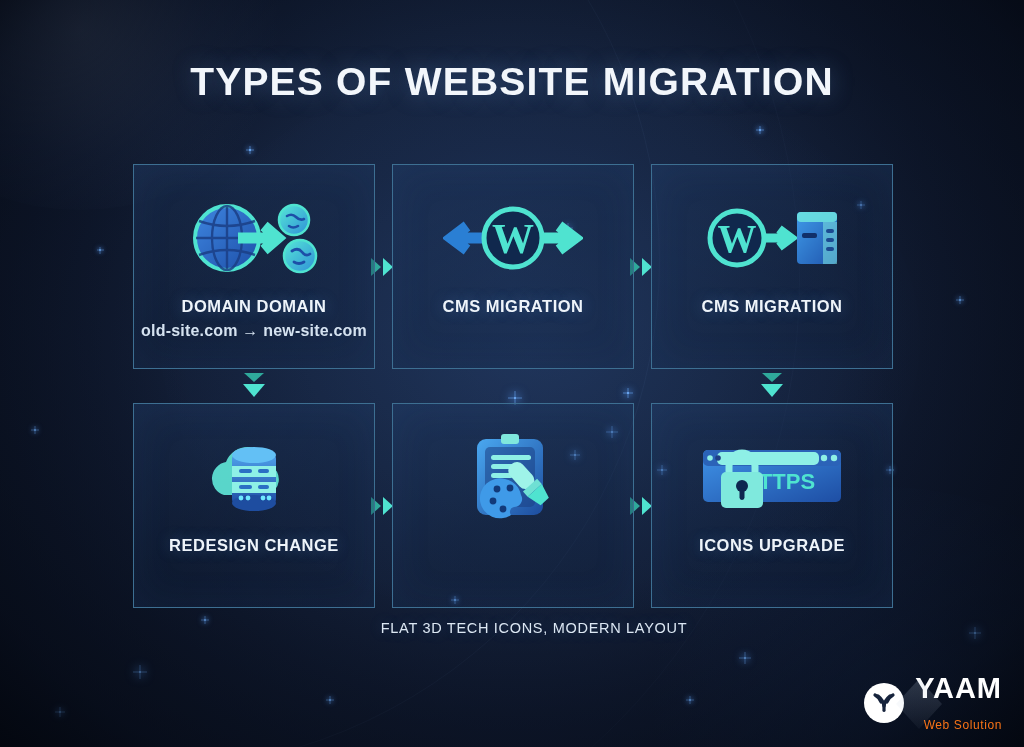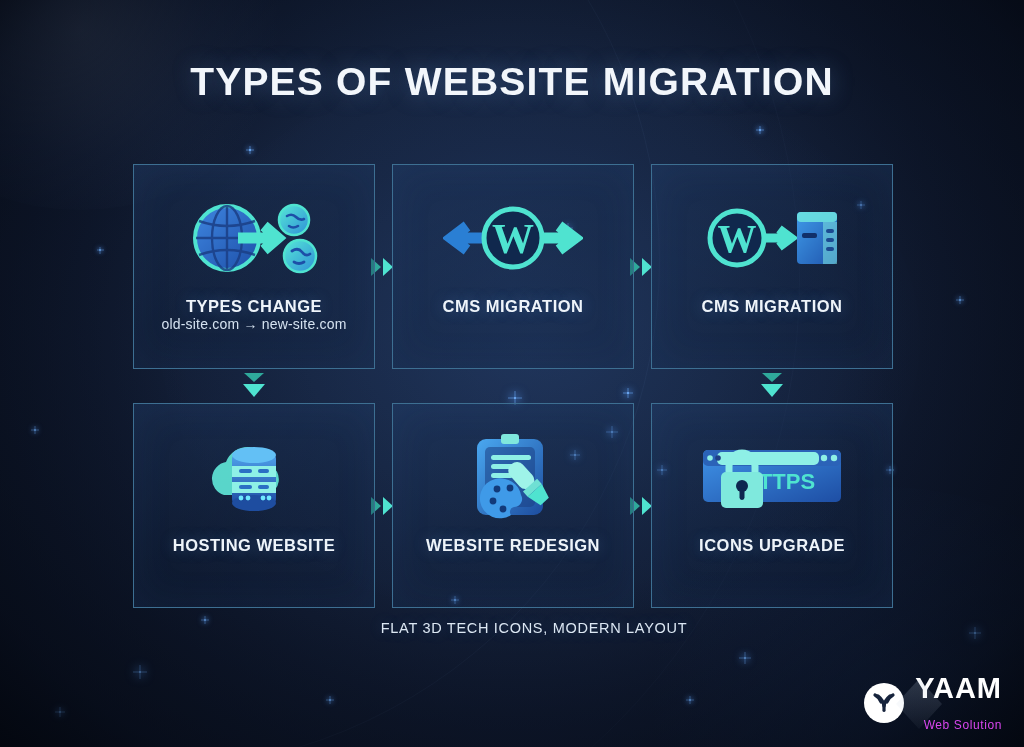--- a/index.html
+++ b/index.html
@@ -43,42 +43,42 @@
   .card{
     width:242px; height:205px; position:relative;
     border:1px solid #3d6f92;
     background:linear-gradient(160deg, rgba(30,55,95,.42) 0%, rgba(20,40,72,.34) 55%, rgba(16,32,60,.30) 100%);
     display:flex; flex-direction:column; align-items:center;
     box-shadow:inset 0 0 40px rgba(60,110,175,.10);
   }
   .card .icon{ height:118px; display:flex; align-items:center; justify-content:center; margin-top:14px; }
   .card .label{ color:#eef4fa; font-size:16.5px; font-weight:bold; letter-spacing:.5px; text-align:center;
     text-shadow:0 0 14px rgba(90,150,220,.35); }
-  .card .sub{ color:#d5e2f0; font-size:14px; letter-spacing:.2px; }
+  .card .sub{ color:#d5e2f0; font-size:16px; margin-top:6px; letter-spacing:.2px;font-weight:bold; }
   .hgap{ width:17px; display:flex; align-items:center; justify-content:center; }
   .vgap{ height:34px; display:flex; }
   .vcell{ width:242px; display:flex; align-items:center; justify-content:center; }
   .vspacer{ width:17px; }
   .chev{ display:flex; }
   .chev svg{ display:block; }
 
   
   #footer{
     position:absolute; left:0; right:0; top:620px; text-align:center;
     color:#dce7f3; font-size:14.5px; letter-spacing:.7px; font-weight:500;
     text-shadow:0 0 14px rgba(90,150,220,.3);
     padding-left:44px;
   }
   
   #logo{ position:absolute; right:22px; bottom:16px; display:flex; align-items:center; gap:11px; }
   #logo .mark{ width:40px; height:40px; border-radius:50%; background:#fff;
     display:flex; align-items:center; justify-content:center; }
   #logo .txt{ display:flex; flex-direction:column; line-height:1; }
   #logo .brand{ color:#ffffff; font-size:29px; font-weight:bold; letter-spacing:1px; }
-  #logo .tag{ color:#d946ef; font-size:12px; letter-spacing:.6px; margin-top:16px; text-align:right; }
+  #logo .tag{ color:#f97316; font-size:12px; letter-spacing:.6px; margin-top:16px; text-align:right; }
   #logo .wm{ position:absolute; right:60px; bottom:2px; width:46px; height:50px;
     background:linear-gradient(180deg, rgba(190,205,225,.20), rgba(190,205,225,.04));
     clip-path:polygon(50% 0%, 100% 50%, 50% 100%, 0% 50%); }
 </style>
 </head>
 <body>
 
 <div id="bg">
   <div class="glow glow-tl"></div>
   <div class="glow glow-c"></div>
@@ -139,21 +139,21 @@
             <path d="M9 25 Q37 35 65 25"></path>
             <path d="M9 59 Q37 49 65 59"></path>
           </g>
           <path d="M48 42 L82 42 M74 30 L88 42 L74 54" fill="none" stroke="#4fe3d0" stroke-width="11" stroke-linecap="butt" stroke-linejoin="miter"></path>
           <circle cx="104" cy="24" r="15" fill="url(#gSm)" stroke="#4fe3d0" stroke-width="2.5"></circle>
           <path d="M97 20 q5 -3 9 1 t8 2 M99 30 q4 3 9 0" stroke="#1d4fa8" stroke-width="2.6" fill="none" stroke-linecap="round"></path>
           <circle cx="110" cy="60" r="16" fill="url(#gSm)" stroke="#4fe3d0" stroke-width="2.5"></circle>
           <path d="M102 55 q6 -4 10 1 t8 2 M104 66 q5 3 10 0" stroke="#1d4fa8" stroke-width="2.8" fill="none" stroke-linecap="round"></path>
         </svg>
       </div>
-      <div class="label">TYPES CHANGE</div>
+      <div class="label">DOMAIN DOMAIN</div>
       <div class="sub">old-site.com → new-site.com</div>
     </div>
 
     <div class="hgap">
       <span class="chev">
         <svg width="30" height="24" viewBox="0 0 30 24">
           <path d="M2 3 L12 12 L2 21 Z" fill="#2fa99b"></path>
           <path d="M14 3 L24 12 L14 21 Z" fill="#4fe3d0"></path>
         </svg>
       </span>
@@ -249,21 +249,21 @@
             <rect x="64" y="34" width="11" height="4" rx="2" fill="#2a6fc4"></rect>
             <rect x="45" y="50" width="13" height="4" rx="2" fill="#2a6fc4"></rect>
             <rect x="64" y="50" width="11" height="4" rx="2" fill="#2a6fc4"></rect>
             <circle cx="47" cy="63" r="2.4" fill="#6fe9ff"></circle>
             <circle cx="54" cy="63" r="2.4" fill="#6fe9ff"></circle>
             <circle cx="69" cy="63" r="2.4" fill="#6fe9ff"></circle>
             <circle cx="75" cy="63" r="2.4" fill="#6fe9ff"></circle>
           </g>
         </svg>
       </div>
-      <div class="label">HOSTING WEBSITE</div>
+      <div class="label">REDESIGN CHANGE</div>
     </div>
 
     <div class="hgap">
       <span class="chev">
         <svg width="30" height="24" viewBox="0 0 30 24">
           <path d="M2 3 L12 12 L2 21 Z" fill="#2fa99b"></path>
           <path d="M14 3 L24 12 L14 21 Z" fill="#4fe3d0"></path>
         </svg>
       </span>
     </div>
@@ -288,21 +288,20 @@
           <circle cx="32" cy="70" r="3.4" fill="#123a7a"></circle>
           <circle cx="42" cy="78" r="3.4" fill="#123a7a"></circle>
           <circle cx="49" cy="57" r="3.4" fill="#123a7a"></circle>
           <g transform="rotate(-42 70 56)">
             <rect x="62" y="26" width="17" height="30" rx="8" fill="#9ff3e9"></rect>
             <rect x="61" y="54" width="19" height="7" fill="#6fe0d4"></rect>
             <path d="M61 61 L80 61 L76 76 L65 76 Z" fill="#4fe3d0"></path>
           </g>
         </svg>
       </div>
-      <div class="label">WEBSITE REDESIGN</div>
     </div>
 
     <div class="hgap">
       <span class="chev">
         <svg width="30" height="24" viewBox="0 0 30 24">
           <path d="M2 3 L12 12 L2 21 Z" fill="#2fa99b"></path>
           <path d="M14 3 L24 12 L14 21 Z" fill="#4fe3d0"></path>
         </svg>
       </span>
     </div>

